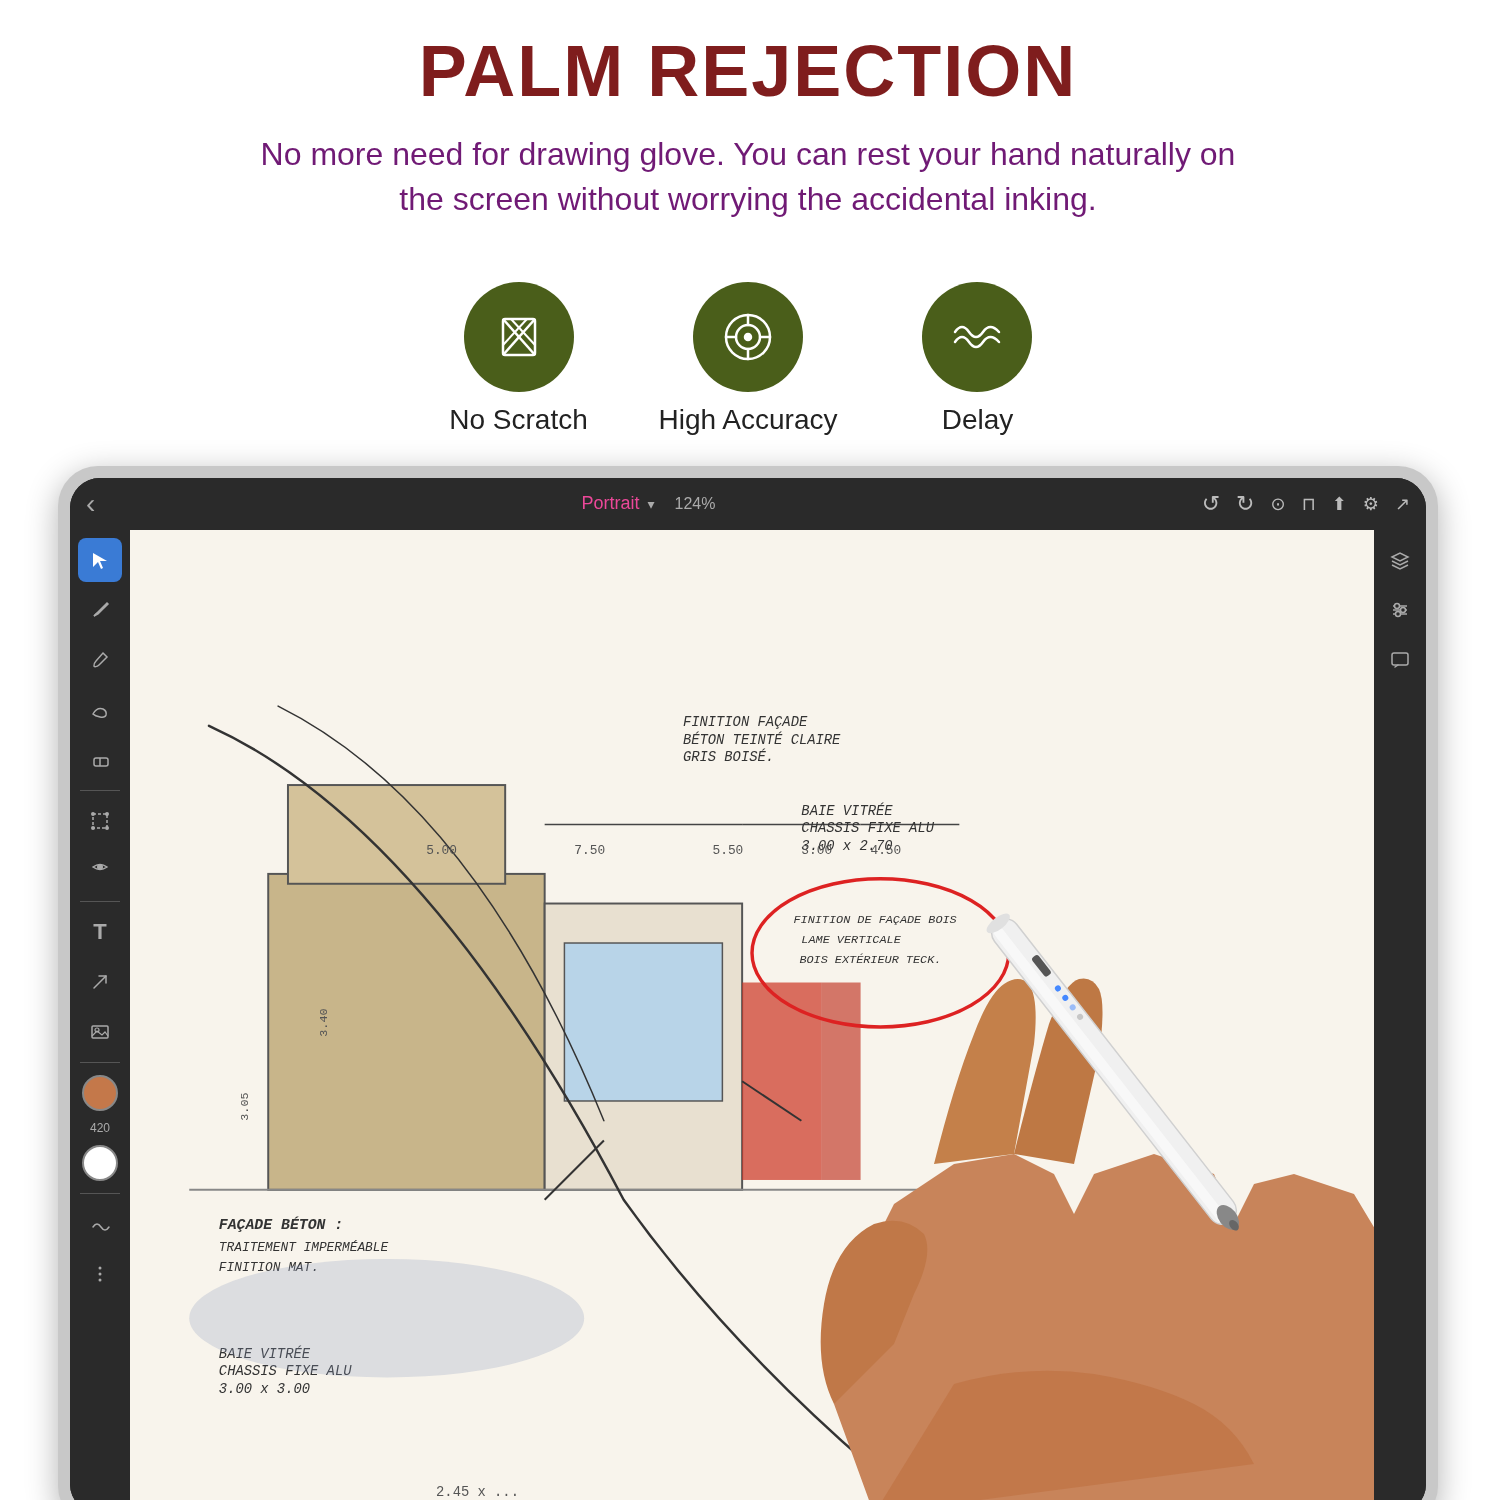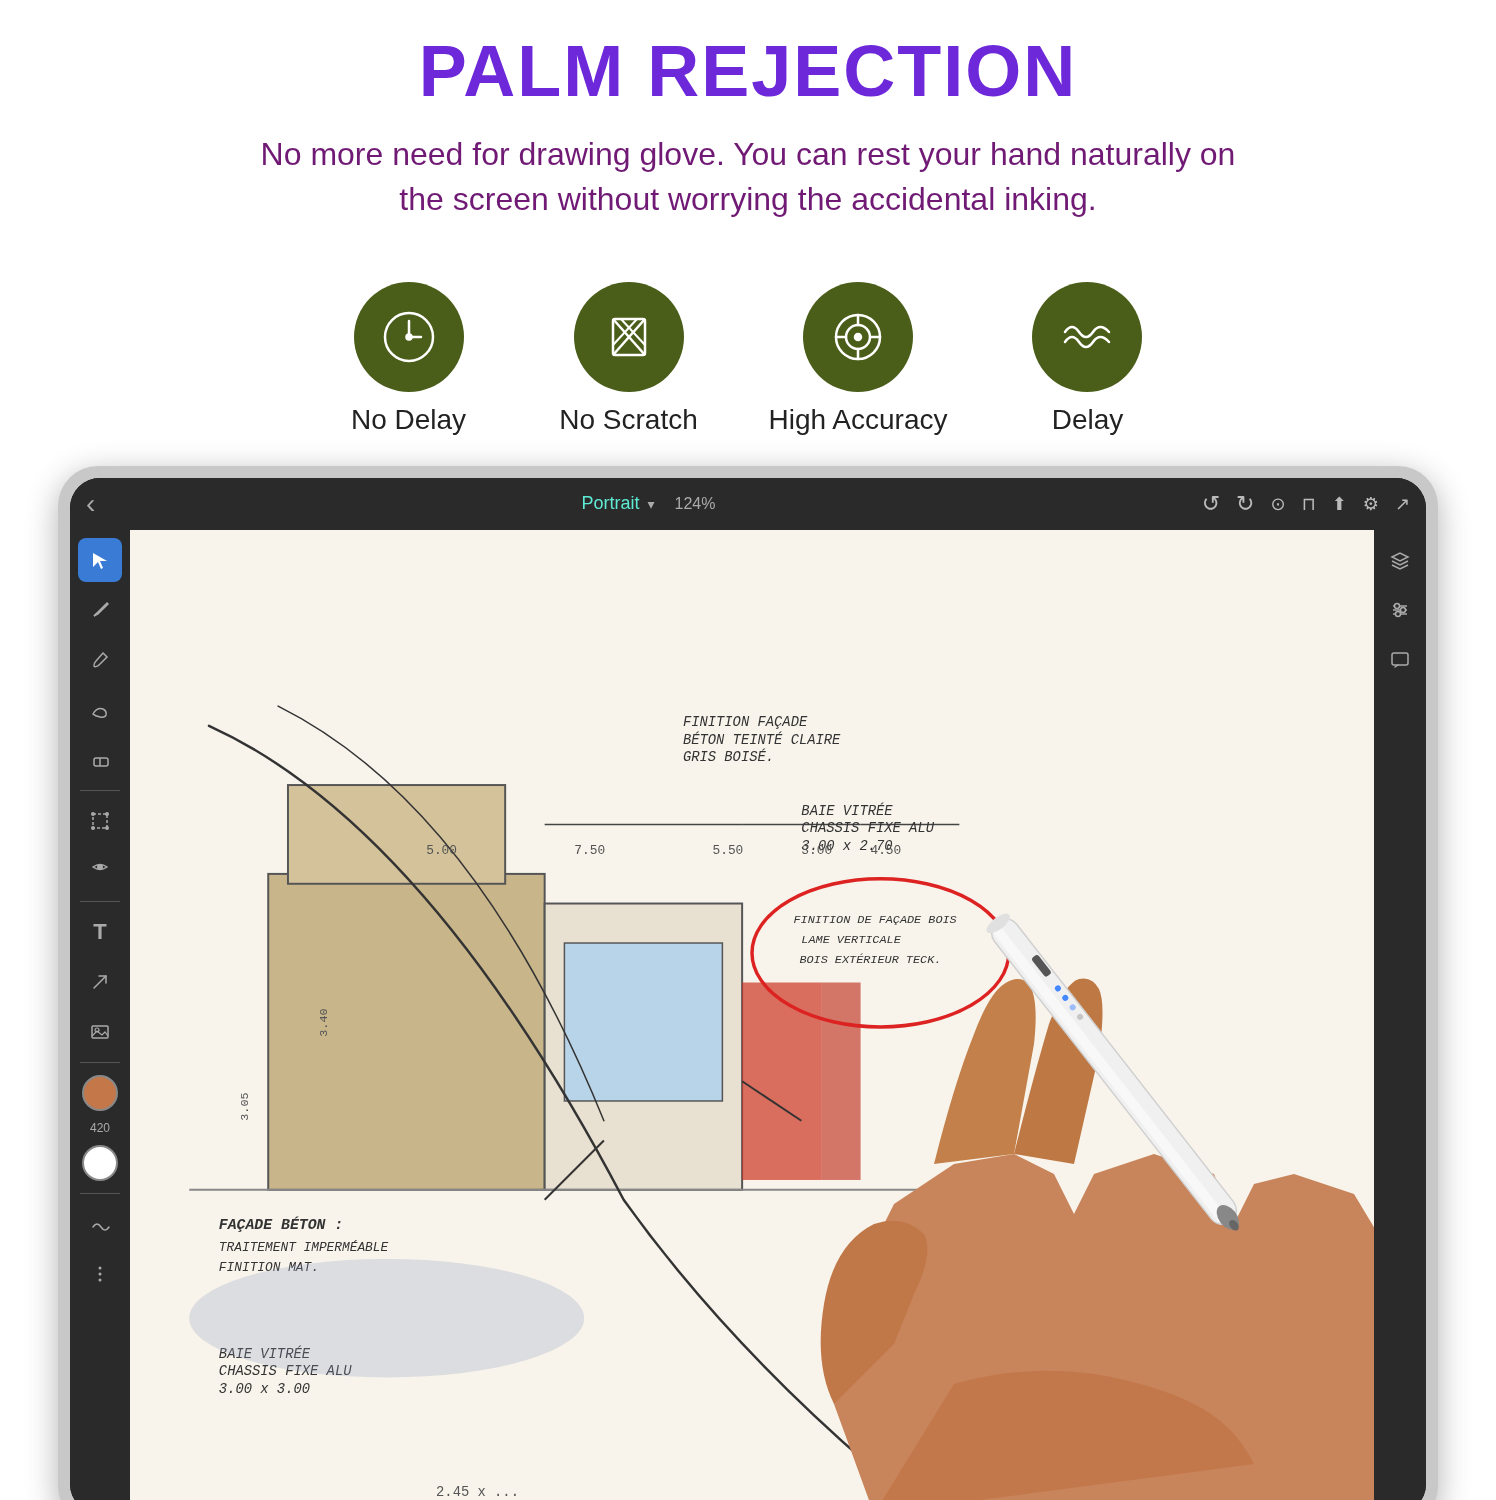--- a/index.html
+++ b/index.html
@@ -16,21 +16,21 @@
 
     .header-section {
       width: 100%;
       text-align: center;
       padding: 30px 60px 20px;
     }
 
     .main-title {
       font-size: 72px;
       font-weight: 900;
-      color: #6d28d9;
+      color: #7f1d1d;
       letter-spacing: 2px;
       margin-bottom: 20px;
     }
 
     .subtitle {
       font-size: 32px;
       color: #701a75;
       line-height: 1.4;
       max-width: 1100px;
       margin: 0 auto 30px;
@@ -237,31 +237,20 @@
 <div class="header-section">
   <h1 class="main-title">PALM REJECTION</h1>
   <p class="subtitle">
     <span>No more need for drawing glove. You can rest your hand naturally on</span><br>
     <span>the screen without worrying the accidental inking.</span>
   </p>
 </div>
 
 <div class="features-row">
 
-  <div class="feature-item">
-    <div class="feature-icon-circle">
-      <svg viewBox="0 0 60 60">
-        <circle cx="30" cy="30" r="24" stroke="#fff" stroke-width="2.5" fill="none"></circle>
-        <line x1="30" y1="30" x2="30" y2="14" stroke="#fff" stroke-width="2.5" stroke-linecap="round"></line>
-        <line x1="30" y1="30" x2="42" y2="30" stroke="#fff" stroke-width="2.5" stroke-linecap="round"></line>
-        <circle cx="30" cy="30" r="2.5" fill="#fff"></circle>
-      </svg>
-    </div>
-    <span class="feature-label">No  Delay</span>
-  </div>
 
   <div class="feature-item">
     <div class="feature-icon-circle">
       <svg viewBox="0 0 60 60">
         <rect x="14" y="12" width="32" height="36" rx="2" stroke="#fff" stroke-width="2.5" fill="none"></rect>
         <line x1="14" y1="12" x2="46" y2="48" stroke="#fff" stroke-width="2.5"></line>
         <line x1="22" y1="12" x2="46" y2="38" stroke="#fff" stroke-width="2"></line>
         <line x1="46" y1="12" x2="14" y2="48" stroke="#fff" stroke-width="2.5"></line>
         <line x1="38" y1="12" x2="14" y2="38" stroke="#fff" stroke-width="2"></line>
       </svg>
@@ -299,21 +288,21 @@
 
 <div class="ipad-section">
   <div class="ipad-outer">
     <div class="ipad-inner">
 
       <div class="app-topbar">
         <div class="topbar-left">
           <span style="font-size:28px; color:#aaa;">‹</span>
         </div>
         <div class="topbar-center">
-          <span style="color:#5eead4; font-size:18px;">Portrait</span>
+          <span style="color:#ec4899; font-size:18px;">Portrait</span>
           <span style="color:#aaa; font-size:14px;">▾</span>
           <span style="color:#aaa; font-size:16px; margin-left:12px;">124%</span>
         </div>
         <div class="topbar-right">
           <span style="color:#bbb; font-size:22px;">↺</span>
           <span style="color:#bbb; font-size:22px;">↻</span>
           <span style="color:#bbb; font-size:18px;">⊙</span>
           <span style="color:#bbb; font-size:18px;">⊓</span>
           <span style="color:#bbb; font-size:18px;">⬆</span>
           <span style="color:#bbb; font-size:18px;">⚙</span>

